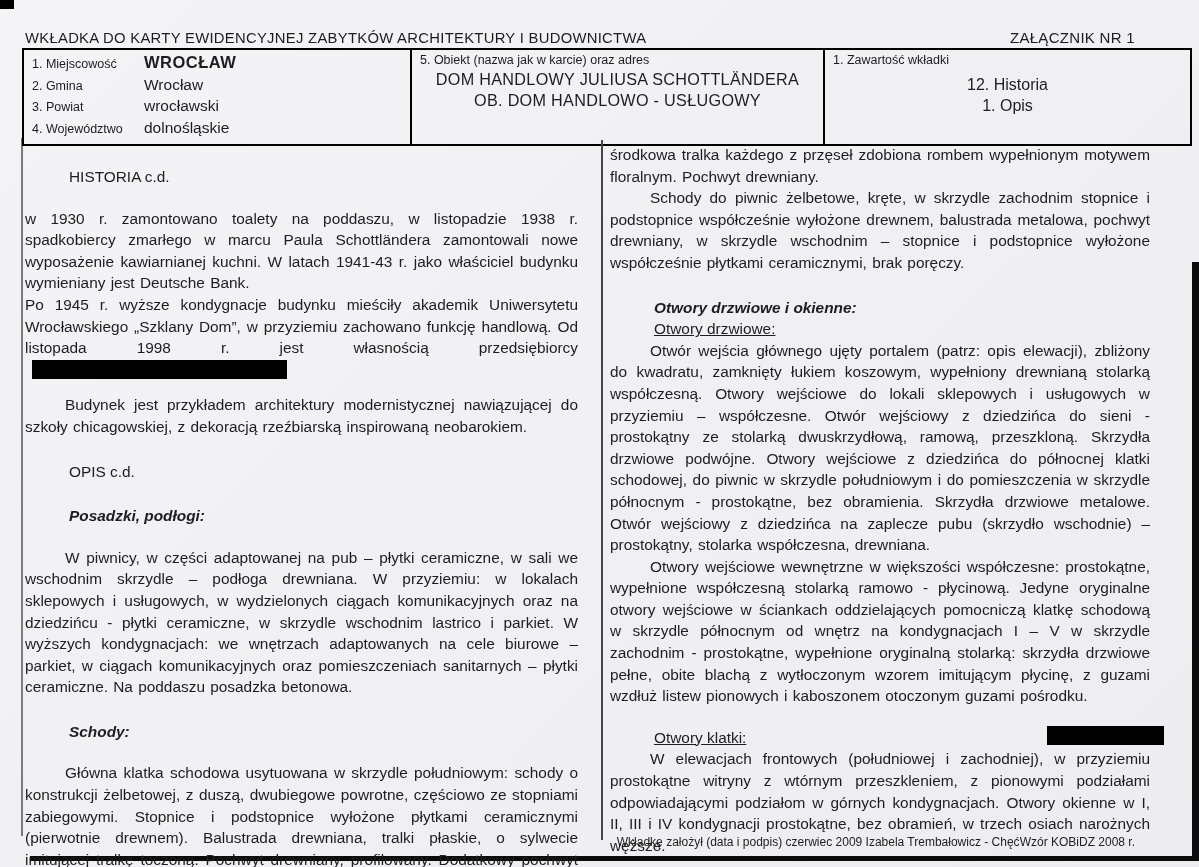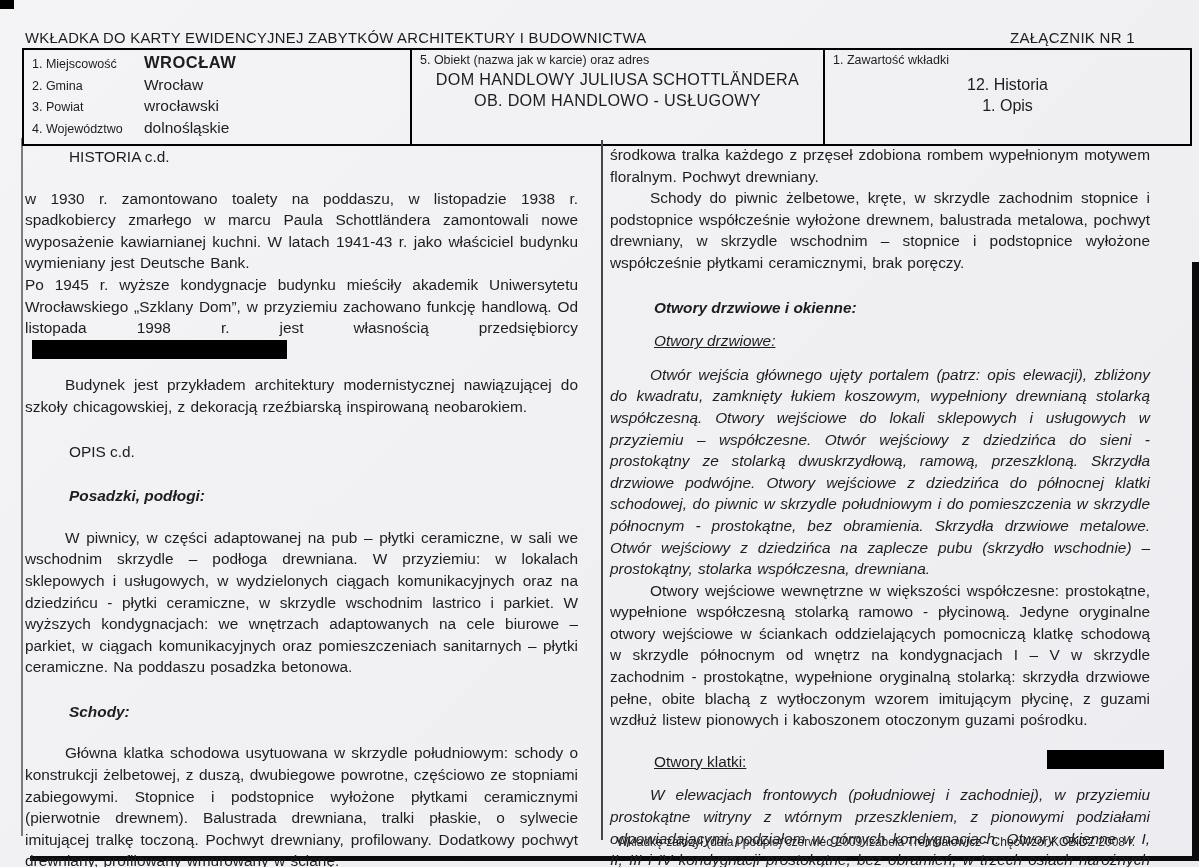--- a/index.html
+++ b/index.html
@@ -27,34 +27,34 @@
   .field{display:flex;align-items:baseline;line-height:19.5px;}
   .f-label{font-size:12.5px;width:112px;flex:none;}
   .f-value{font-size:15.5px;}
   .v-bold{font-weight:bold;font-size:16.5px;letter-spacing:.5px;}
   .cell-label{font-size:12.5px;line-height:15px;margin-bottom:1px;}
   .obj-line{font-size:16.2px;text-align:center;line-height:21px;letter-spacing:.3px;}
   .content-item{font-size:16px;text-align:center;line-height:21px;}
   .cell-contents .cell-label{margin-bottom:6px;}
 
   .columns{position:absolute;top:140px;left:25px;width:1149px;height:700px;display:flex;}
-  .col-left{width:553px;flex:none;padding-top:6px;}
+  .col-left{width:553px;flex:none;padding-top:6px;margin-top:20px;}
   .col-divider{width:2px;flex:none;margin-left:23px;background:#45454a;}
   .col-right{width:540px;flex:none;margin-left:7px;padding-left:0;padding-top:4px;}
 
   .blk{margin:0;font-size:15.4px;line-height:21.6px;}
   p.blk{text-align:justify;word-spacing:1px;}
   .p-indent{text-indent:40px;}
   .p-noindent{text-indent:0;}
   .h-plain{padding-left:44px;}
   .h-bi{padding-left:44px;font-weight:bold;font-style:italic;}
   .h-underline{text-decoration:underline;}
   .h-underline-row{position:relative;padding-left:44px;}
   .mt-line{margin-top:20px;}
-  .mt-line-sm{margin-top:12px;font-style:italic;}
+  .mt-line-sm{margin-top:0;}
   .mt-2line{margin-top:23px;}
   .mt-p2{margin-top:14px;}
 
   .redaction-inline{display:inline-block;width:255px;height:19px;background:#000;vertical-align:-4px;margin-left:7px;}
   .redaction-right{position:absolute;right:-14px;top:-1px;width:117px;height:19px;background:#000;}
 
   .footer-row{position:absolute;left:25px;top:835px;width:1110px;display:flex;justify-content:flex-end;}
   .footer-left,.footer-right{font-size:12px;color:#222;}
 </style>
 </head>

